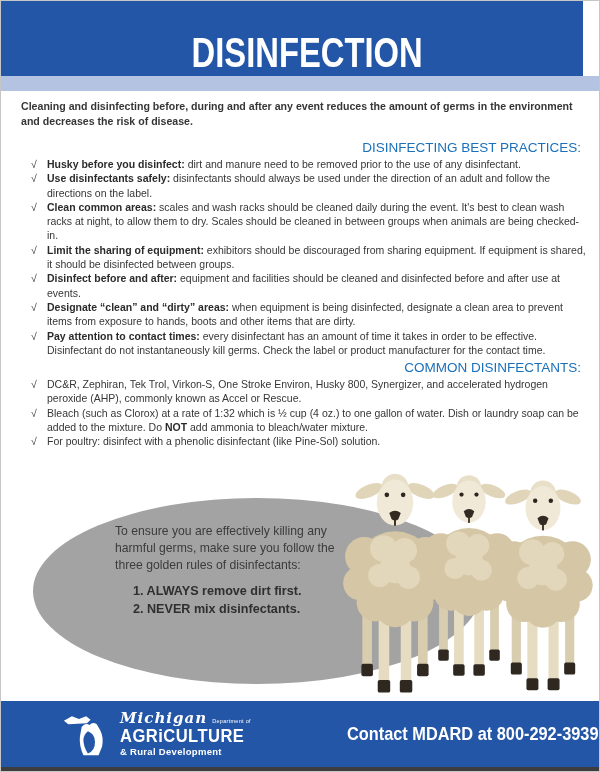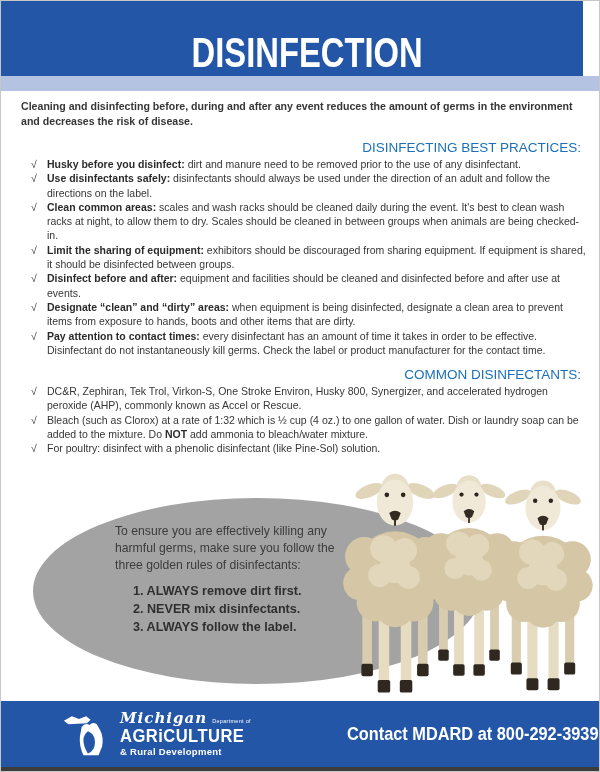--- a/index.html
+++ b/index.html
@@ -114,21 +114,21 @@
       <div class="bullet">
         <span class="check">√</span>
         <span class="btxt"><b>Designate “clean” and “dirty” areas:</b> <span>when equipment is being disinfected, designate a clean area to prevent items from exposure to hands, boots and other items that are dirty.</span></span>
       </div>
       <div class="bullet">
         <span class="check">√</span>
         <span class="btxt"><b>Pay attention to contact times:</b> <span>every disinfectant has an amount of time it takes in order to be effective. Disinfectant do not instantaneously kill germs. Check the label or product manufacturer for the contact time.</span></span>
       </div>
     </div>
 
-    <div class="sec-heading" style="margin-top:10px">COMMON DISINFECTANTS:</div>
+    <div class="sec-heading" style="margin-top:3px">COMMON DISINFECTANTS:</div>
     <div class="bullets">
       <div class="bullet">
         <span class="check">√</span>
         <span class="btxt"><span>DC&amp;R, Zephiran, Tek Trol, Virkon-S, One Stroke Environ, Husky 800, Synergizer, and accelerated hydrogen peroxide (AHP), commonly known as Accel or Rescue.</span><b></b><span></span></span>
       </div>
       <div class="bullet">
         <span class="check">√</span>
         <span class="btxt"><span>Bleach (such as Clorox) at a rate of 1:32 which is ½ cup (4 oz.) to one gallon of water.  Dish or laundry soap can be added to the mixture. Do </span><b>NOT</b><span> add ammonia to bleach/water mixture.</span></span>
       </div>
       <div class="bullet">
@@ -136,21 +136,20 @@
         <span class="btxt"><span>For poultry: disinfect with a phenolic disinfectant (like Pine-Sol) solution.</span><b></b><span></span></span>
       </div>
     </div>
   </div>
 
   <div class="oval">
     <div class="oval-intro">To ensure you are effectively killing any harmful germs, make sure you follow the three golden rules of disinfectants:</div>
     <div class="oval-rules">
       <div>1. ALWAYS remove dirt first.</div>
       <div>2. NEVER mix disinfectants.</div>
-      <div>3. ALWAYS follow the label.</div>
     </div>
   </div>
 
   <svg class="sheep-svg" viewBox="0 0 270 235" aria-hidden="true">
     <defs>
       <g id="sheep">
 
         <rect x="-34" y="40" width="10" height="100" rx="4" fill="#d9cdb0"></rect>
         <rect x="24" y="40" width="10" height="100" rx="4" fill="#d9cdb0"></rect>
         <rect x="-35" y="130" width="12" height="13" rx="2" fill="#2e2820"></rect>

